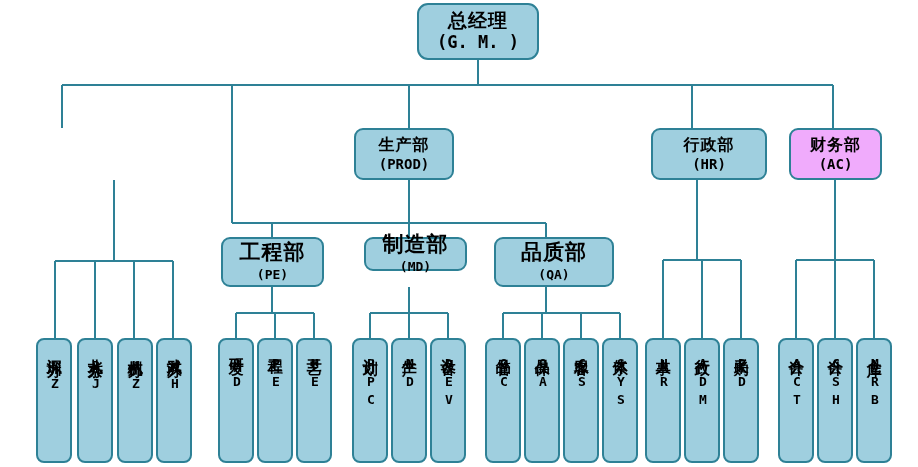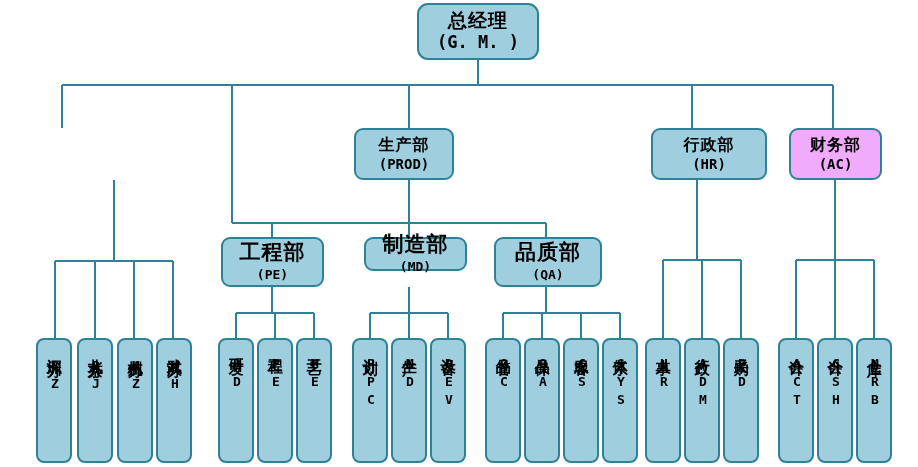--- a/index.html
+++ b/index.html
@@ -157,21 +157,21 @@
   <div class="node level3" id="node-pe" style="left: 221px; top: 237px; width: 103px; height: 50px; background: rgb(159, 207, 223); border-color: rgb(46, 129, 150);">
     <span class="node-cn">工程部</span>
     <span class="node-en">(PE)</span>
   </div>
 
   <div class="node level3" id="node-md" style="left: 356px; top: 237px; width: 103px; height: 34px; background: rgb(159, 207, 223); border-color: rgb(46, 129, 150); margin-left: 8px;">
     <span class="node-cn">制造部</span>
     <span class="node-en">(MD)</span>
   </div>
 
-  <div class="node level3" id="node-qa" style="left: 494px; top: 237px; width: 108px; height: 50px; background: rgb(159, 207, 223); border-color: rgb(46, 129, 150);">
+  <div class="node level3" id="node-qa" style="left: 494px; top: 237px; width: 120px; height: 50px; background: rgb(159, 207, 223); border-color: rgb(46, 129, 150);">
     <span class="node-cn">品质部</span>
     <span class="node-en">(QA)</span>
   </div>
 
   <div id="leaf-container">
       <div class="node leaf" style="left: 36px; top: 338px; width: 36px; height: 125px; background: rgb(159, 207, 223); border-color: rgb(46, 129, 150);">
         <span class="node-cn">深圳办</span>
         <span class="node-en">SZ</span>
       </div>
       <div class="node leaf" style="left: 77px; top: 338px; width: 36px; height: 125px; background: rgb(159, 207, 223); border-color: rgb(46, 129, 150);">

